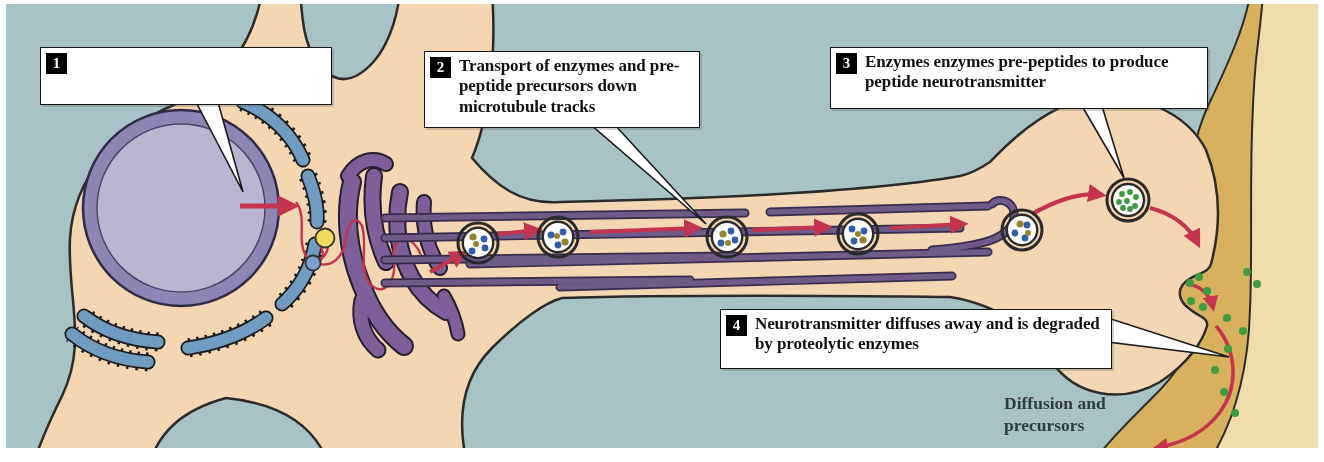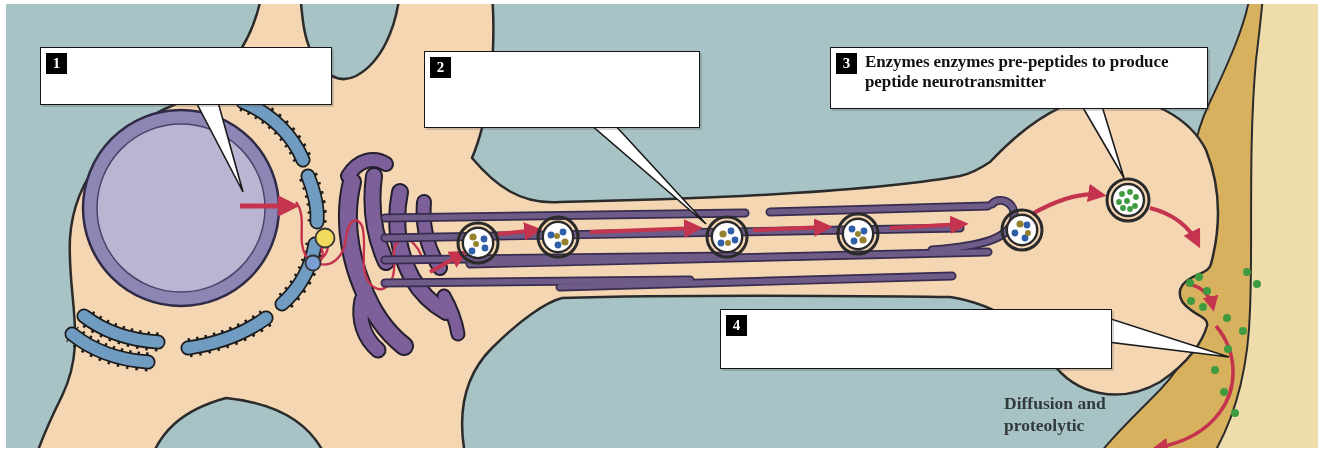--- a/index.html
+++ b/index.html
@@ -262,26 +262,28 @@
     </g>
   </g>
 </svg>
 
 <div class="callout" style="left:40px;top:47px;width:292px;min-height:58px;">
   <div class="num">1</div>
 </div>
 
 <div class="callout" style="left:424px;top:51px;width:276px;min-height:77px;">
   <div class="num">2</div>
+  <div class="txt">Transport of enzymes and pre-peptide precursors down microtubule tracks</div>
 </div>
 
 <div class="callout" style="left:830px;top:47px;width:378px;min-height:62px;">
   <div class="num">3</div>
   <div class="txt">Enzymes enzymes pre-peptides to produce peptide neurotransmitter</div>
 </div>
 
 <div class="callout" style="left:720px;top:309px;width:392px;min-height:60px;">
   <div class="num">4</div>
-</div>
-
-<div class="floatlabel" style="left:1004px;top:393px;width:132px;">Diffusion and proteolytic</div>
+  <div class="txt">Neurotransmitter diffuses away and is degraded by proteolytic enzymes</div>
+</div>
+
+<div class="floatlabel" style="left:1004px;top:393px;width:132px;">Diffusion and precursors</div>
 
 </div>
 
 </body></html>

